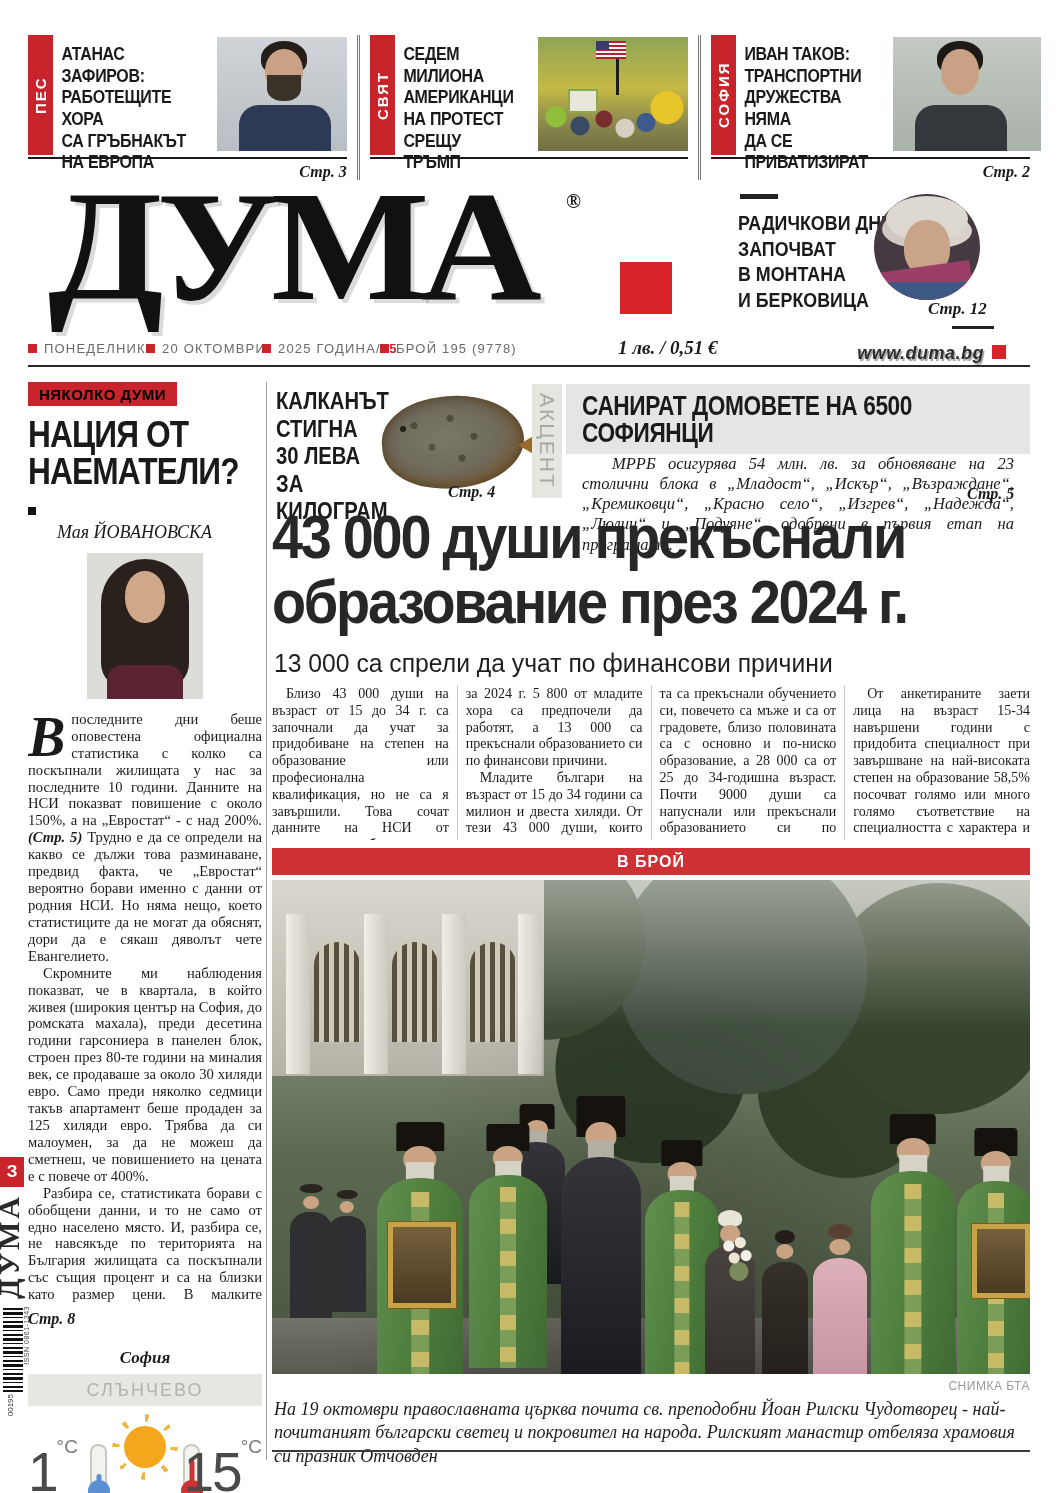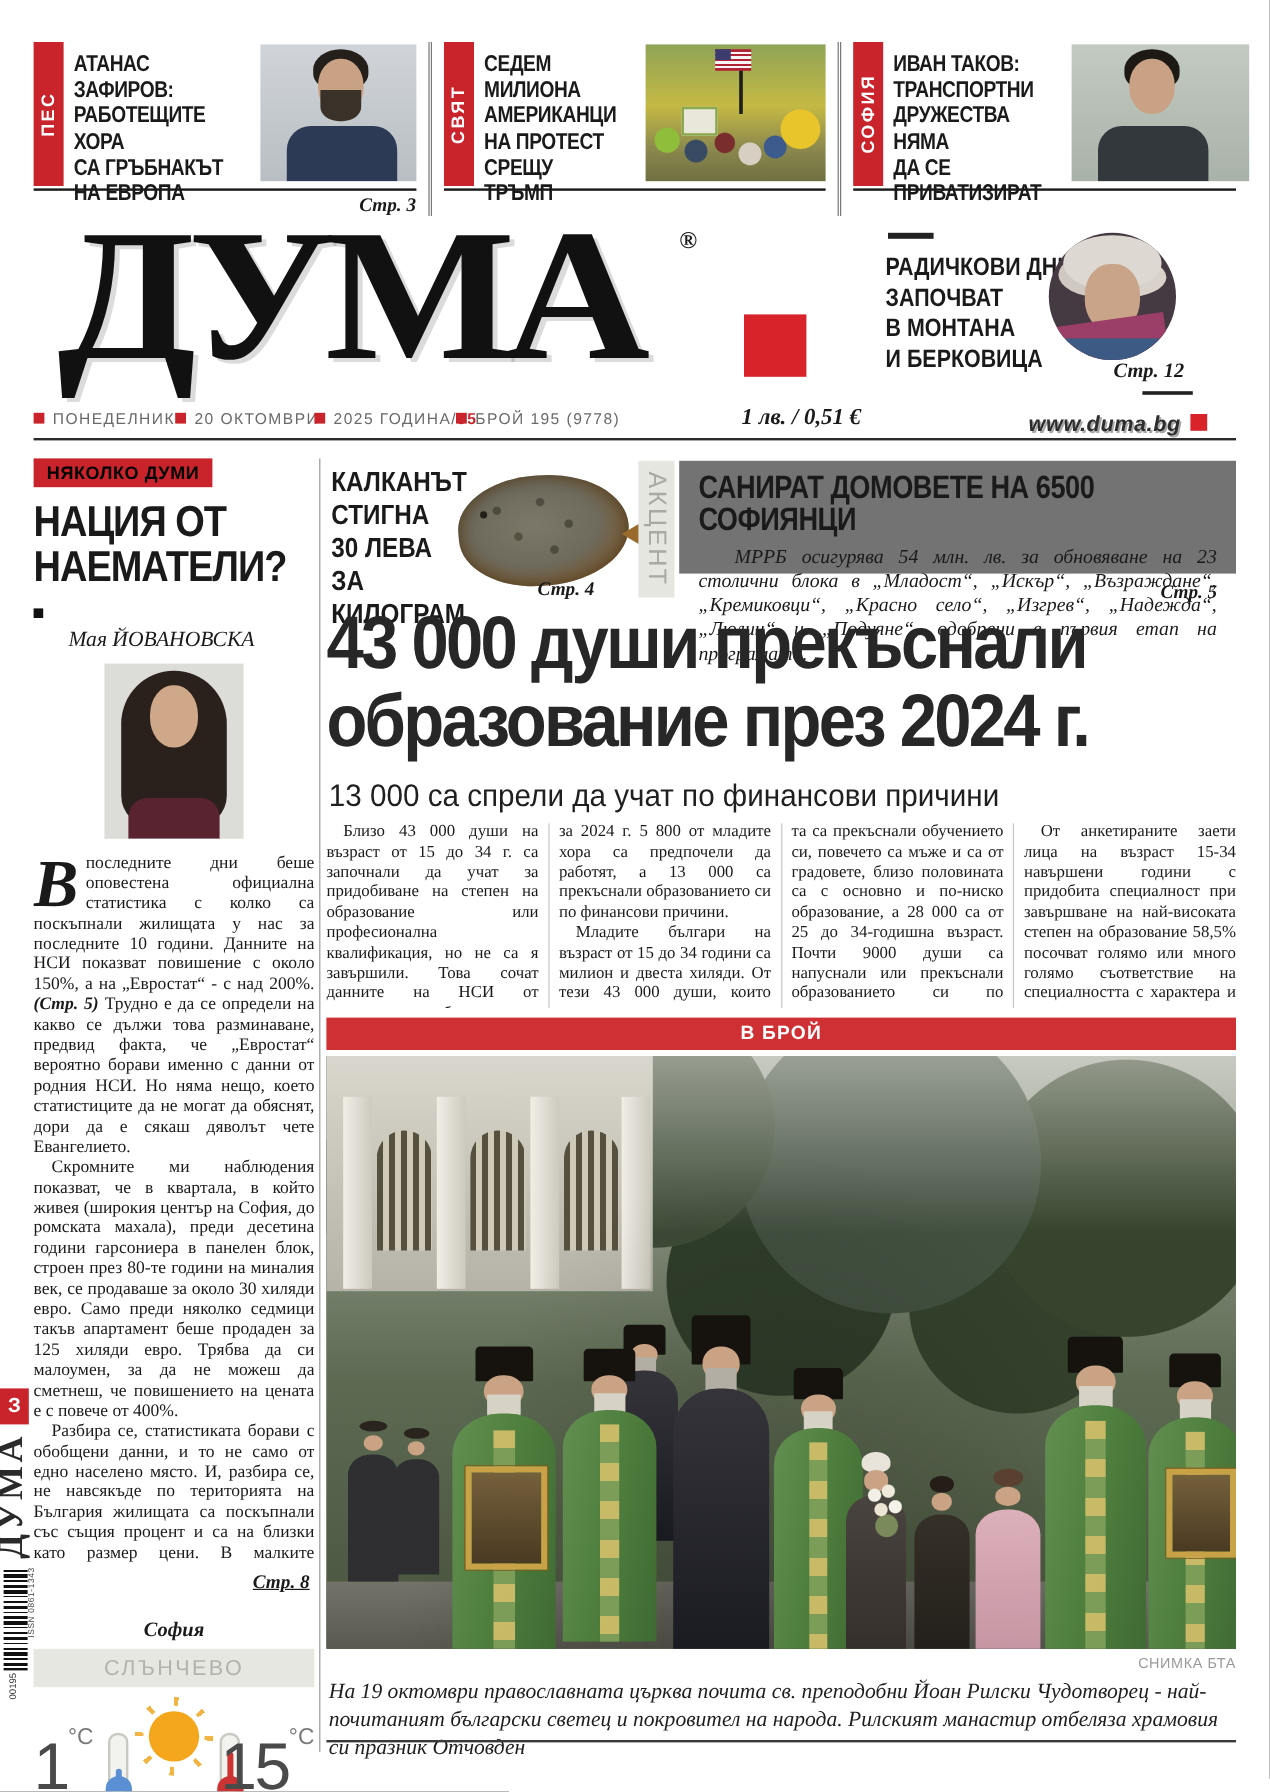--- a/index.html
+++ b/index.html
@@ -84,21 +84,21 @@
   .opinion-author{font:italic 18px/1 "Liberation Serif",serif;margin-left:29px;}
   .portrait{position:relative;width:116px;height:146px;margin:12px auto 12px;background:#dcdcd8;overflow:hidden;}
   .w-hair{position:absolute;left:14px;top:6px;width:88px;height:130px;border-radius:44px 44px 26px 26px;background:#2b211c;}
   .w-face{position:absolute;left:38px;top:18px;width:40px;height:52px;border-radius:48%;background:#cfa889;}
   .w-body{position:absolute;left:20px;bottom:0;width:76px;height:34px;border-radius:16px 16px 0 0;background:#5a2330;}
   .opinion-body{font:14.6px/1.16 "Liberation Serif",serif;text-align:justify;height:592px;overflow:hidden;}
   .opinion-body p{margin:0;}
   .opinion-body p + p{text-indent:15px;}
   .dropcap{float:left;font:italic 700 56px/0.8 "Liberation Serif",serif;margin:4px 6px 0 0;}
   .pref{font-style:italic;font-weight:700;}
-  .opinion-page{text-align:right;font:italic 700 16px/1 "Liberation Serif",serif;margin:8px 4px 0 0;text-decoration:underline;}
+  .opinion-page{font:italic 700 16px/1 "Liberation Serif",serif;margin:8px 4px 0 0;}
 
   
   .weather{margin-top:22px;text-align:center;}
   .weather-city{font:italic 700 17px/1 "Liberation Serif",serif;}
   .weather-bar{margin:8px 0 6px;background:#e7e7e2;color:#b3b3ae;font:18px/1 "Liberation Sans",sans-serif;
         letter-spacing:2px;padding:7px 0;}
   .weather-row{position:relative;height:92px;}
   .temp{position:absolute;bottom:4px;font:55px/1 "Liberation Sans",sans-serif;color:#4a4a4a;letter-spacing:-2px;}
   .temp .deg{font-size:19px;vertical-align:38px;letter-spacing:0;color:#7a7a7a;}
   .temp-low{left:0;}
@@ -129,21 +129,21 @@
                    radial-gradient(circle at 70% 45%,#4d4a3e 0 3px,transparent 4px),
                    radial-gradient(circle at 35% 60%,#55513f 0 3px,transparent 4px),
                    radial-gradient(circle at 60% 75%,#4d4a3e 0 3px,transparent 4px);}
   .fish-eye{position:absolute;left:18px;top:30px;width:6px;height:6px;border-radius:50%;background:#22201a;}
   .fish-tail{position:absolute;right:6px;top:28px;width:36px;height:42px;background:#9a6a2d;
         clip-path:polygon(0 50%,100% 0,82% 50%,100% 100%);}
   .fish-page{position:absolute;left:448px;top:484px;font:italic 700 16px/1 "Liberation Serif",serif;}
   .accent-tab{position:absolute;left:532px;top:384px;width:30px;height:114px;background:#e6e6e1;
         color:#a9a9a3;writing-mode:vertical-rl;font:21px/30px "Liberation Sans",sans-serif;
         letter-spacing:2px;text-align:center;}
-  .sanirat{position:absolute;left:566px;top:384px;width:464px;height:94px;background:#737373;
+  .sanirat{position:absolute;left:566px;top:384px;width:464px;height:70px;background:#e5e5e5;
         padding:9px 16px;box-sizing:border-box;}
   .sanirat-title{font:700 27px/1 "Liberation Sans",sans-serif;letter-spacing:-0.5px;
         transform:scaleX(0.84);transform-origin:left top;width:119%;}
   .sanirat-text{font:italic 16.5px/1.22 "Liberation Serif",serif;text-align:justify;margin-top:7px;text-indent:30px;}
   .sanirat-page{position:absolute;left:967px;top:486px;font:italic 700 16px/1 "Liberation Serif",serif;}
 
   
   .main-headline{position:absolute;left:272px;top:504px;font:700 62px/1.05 "Liberation Sans",sans-serif;
         letter-spacing:-2.5px;color:#272727;transform:scaleX(0.9);transform-origin:left top;width:845px;}
   .main-subhead{position:absolute;left:274px;top:650px;font:26px/1 "Liberation Sans",sans-serif;
@@ -268,20 +268,21 @@
         <div class="teaser-title pre">ИВАН ТАКОВ:
 ТРАНСПОРТНИ
 ДРУЖЕСТВА НЯМА
 ДА СЕ ПРИВАТИЗИРАТ</div>
         <div class="teaser-photo photo-takov" style="width:148px">
           <div class="p-hair" style="background:#1d1a16"></div>
             <div class="p-head"></div>
             <div class="p-body" style="background:#33383d"></div>
         </div>
       </div>
+      <div class="teaser-page">Стр. 2</div>
     </div>
   </header>
 
   <div class="logo">ДУМА</div>
   <div class="logo-reg">®</div>
   <div class="mast-square"></div>
   <div class="price">1 лв. / 0,51 €</div>
   <div class="promo-dash"></div>
   <div class="promo-title pre">РАДИЧКОВИ ДНИ
 ЗАПОЧВАТ

